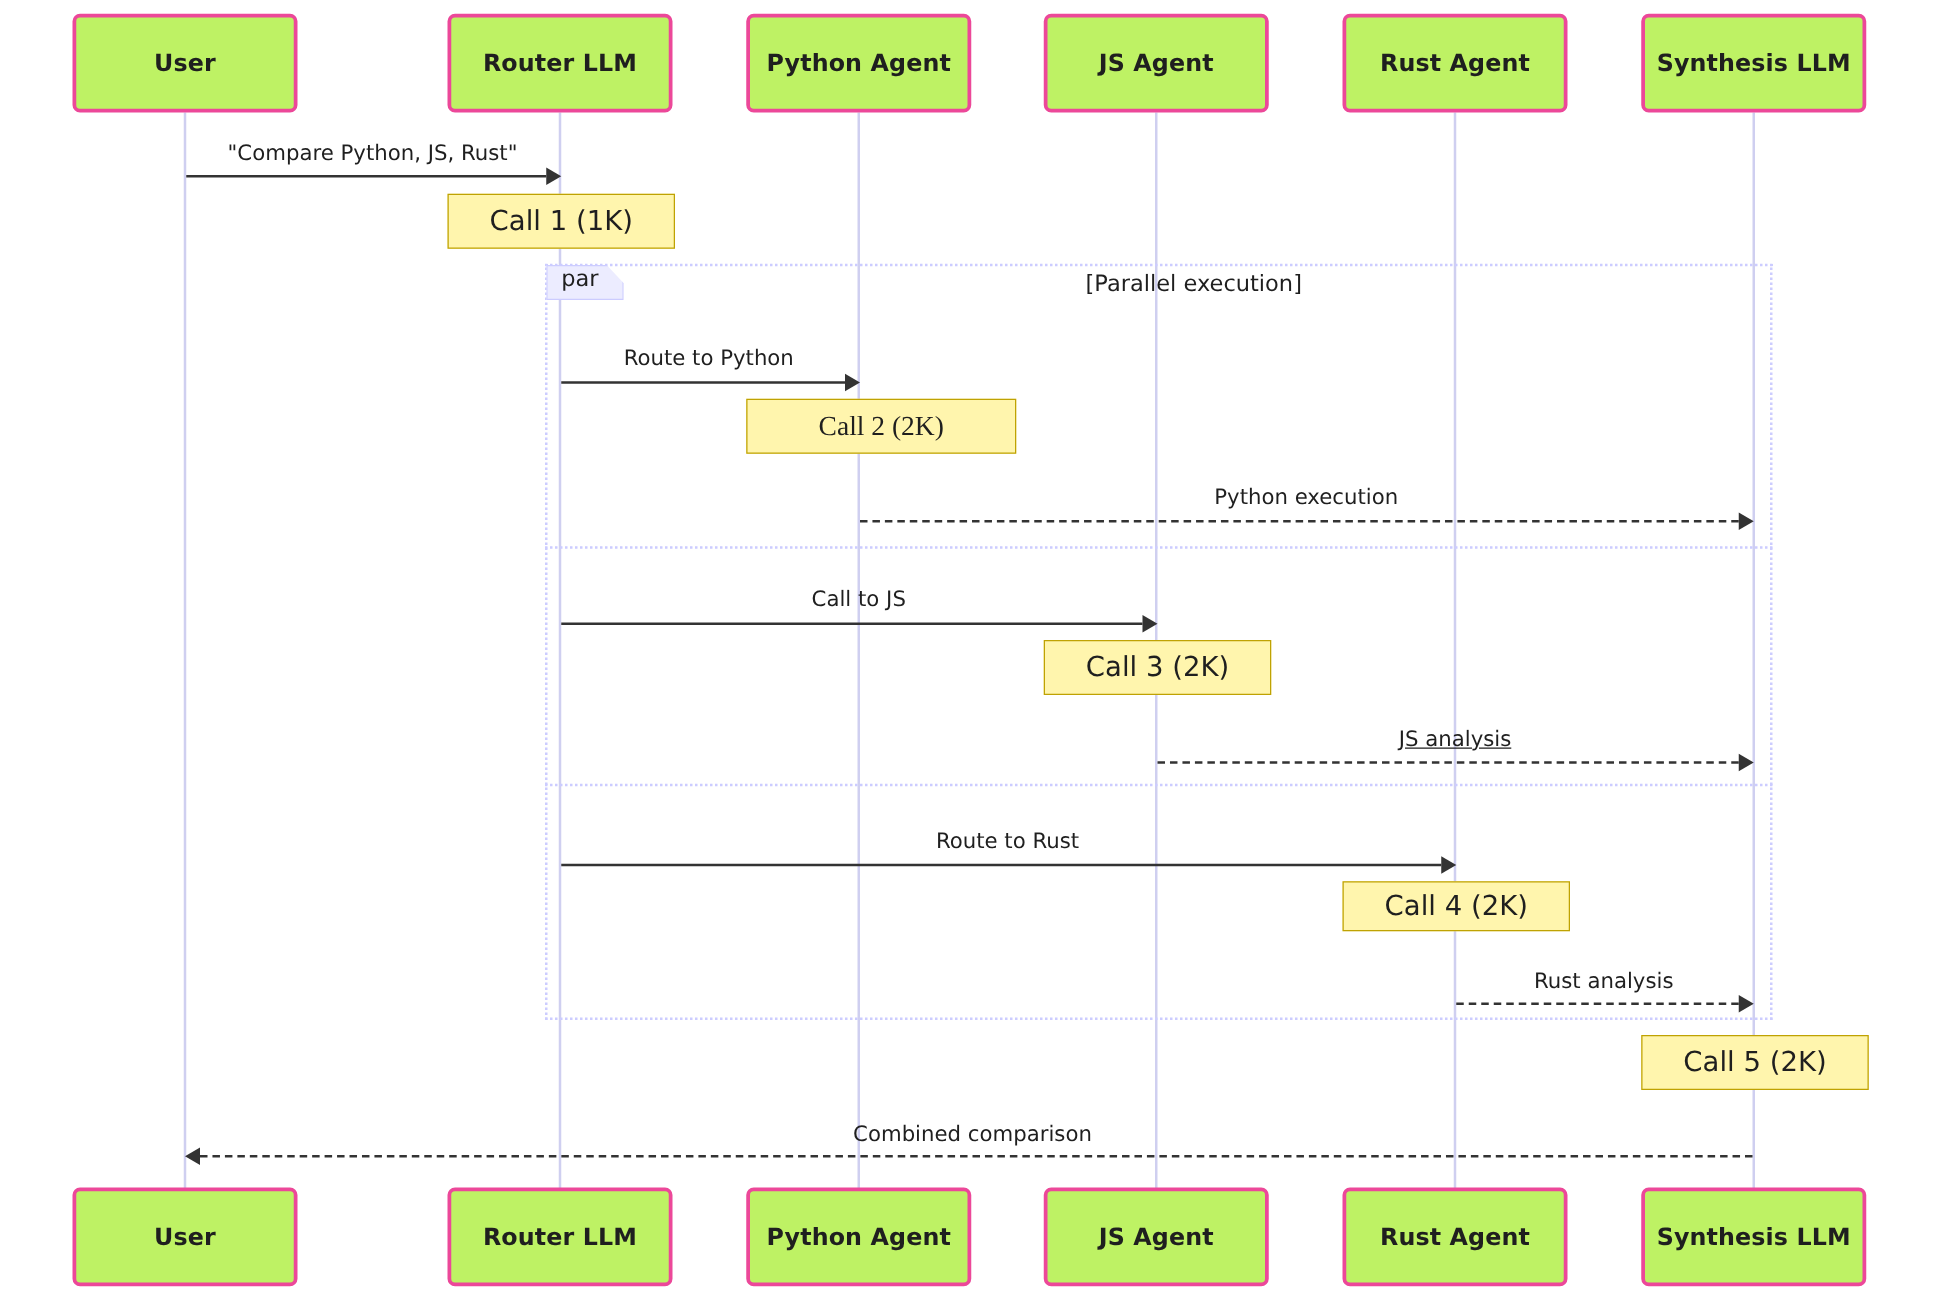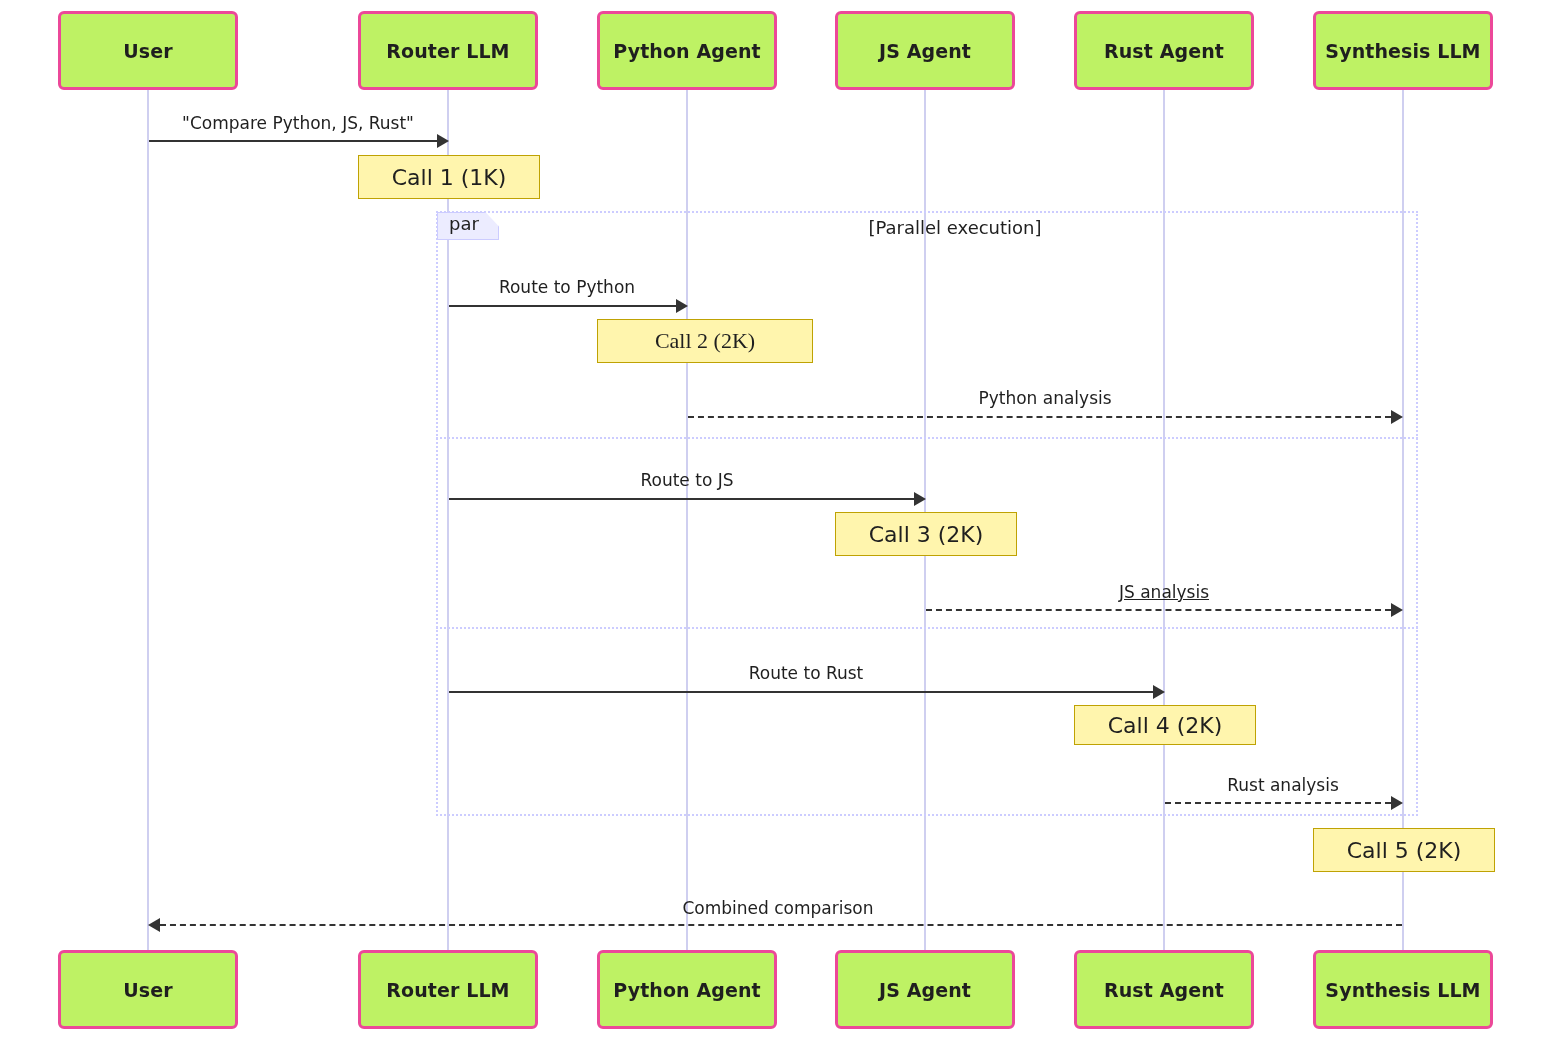--- a/index.html
+++ b/index.html
@@ -162,25 +162,25 @@
   </div>
 
   <div class="msg-label" style="left:567px; top:277px;">Route to Python</div>
   <div class="msg-line" style="left:449px; top:305px; width:227px;"></div>
   <div class="arrow-head right" style="left:676px; top:299px;"></div>
 
   <div class="note-box" style="left:597px; top:319px; width:216px; height:44px;font-family:Liberation Serif, serif;">
     <span class="note-label">Call 2 (2K)</span>
   </div>
 
-  <div class="msg-label" style="left:1045px; top:388px;">Python analysis</div>
+  <div class="msg-label" style="left:1045px; top:388px;">Python execution</div>
   <div class="msg-line dashed" style="left:688px; top:416px; width:703px;"></div>
   <div class="arrow-head right" style="left:1391px; top:410px;"></div>
 
-  <div class="msg-label" style="left:687px; top:470px;">Route to JS</div>
+  <div class="msg-label" style="left:687px; top:470px;">Call to JS</div>
   <div class="msg-line" style="left:449px; top:498px; width:465px;"></div>
   <div class="arrow-head right" style="left:914px; top:492px;"></div>
 
   <div class="note-box" style="left:835px; top:512px; width:182px; height:44px;">
     <span class="note-label">Call 3 (2K)</span>
   </div>
 
   <div class="msg-label" style="left:1164px; top:582px;text-decoration:underline;">JS analysis</div>
   <div class="msg-line dashed" style="left:926px; top:609px; width:465px;"></div>
   <div class="arrow-head right" style="left:1391px; top:603px;"></div>

